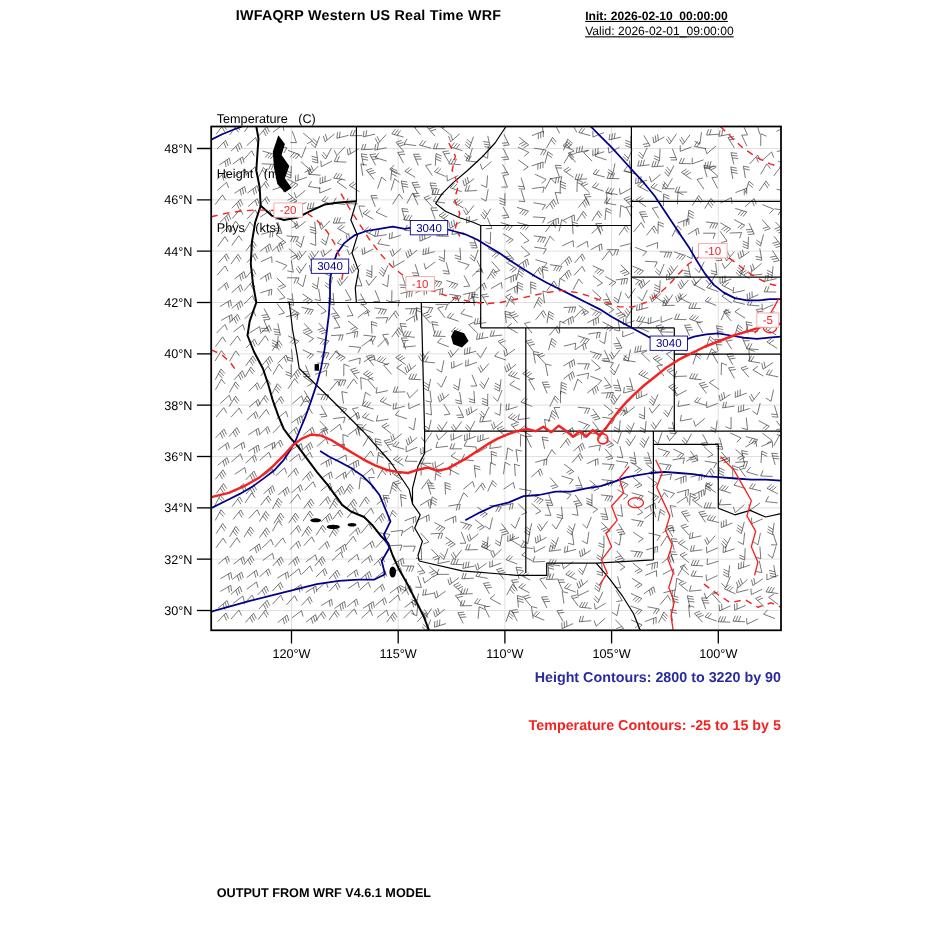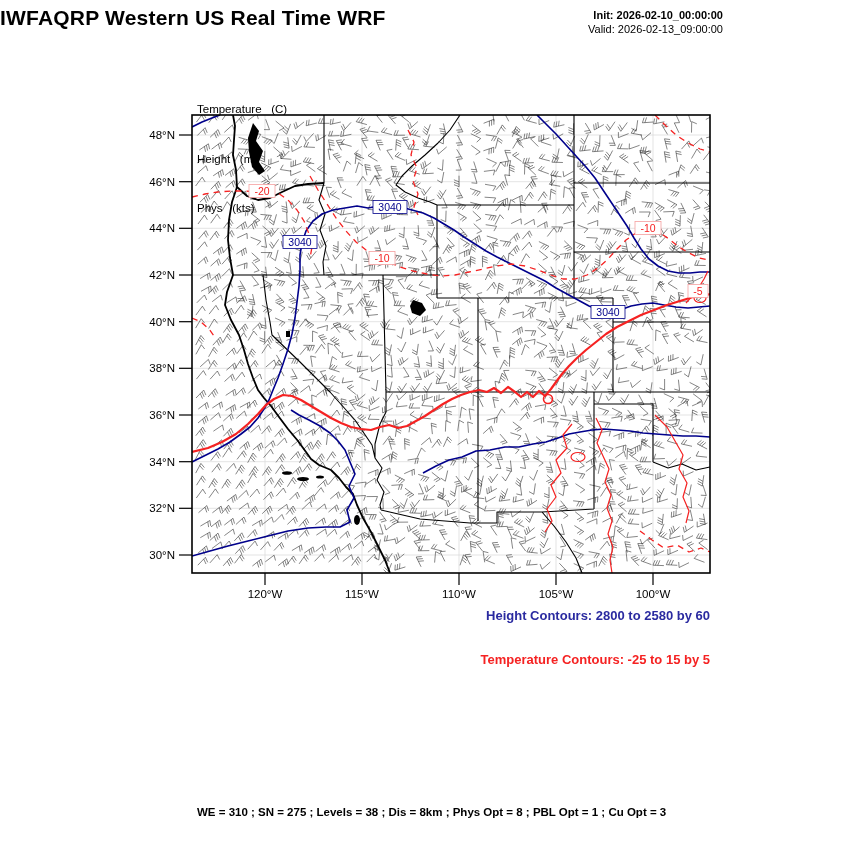--- a/index.html
+++ b/index.html
@@ -1,41 +1,41 @@
 <!DOCTYPE html>
 <html><head>
 <meta charset="utf-8">
 <style>
   html,body{margin:0;padding:0;}
   body{width:850px;height:850px;background:#ffffff;position:relative;
        font-family:"Liberation Sans",sans-serif;color:#000;overflow:hidden;}
   .abs{position:absolute;}
-  #title{top:6px;left:0;width:670px;font-size:21px;font-weight:bold;letter-spacing:.2px;}
-  #initvalid{top:8px;left:560px;width:163px;text-align:right;font-size:11px;line-height:14px;}
+  #title{top:6px;left:0;width:670px;text-align:center;font-size:13px;font-weight:bold;letter-spacing:.2px;}
+  #initvalid{top:8px;left:532px;width:163px;text-align:left;font-size:11px;line-height:14px;text-decoration:underline;}
   #initvalid .init{font-weight:bold;}
   #legend{top:68px;left:197px;font-size:11.5px;line-height:16.5px;white-space:pre;}
   #mapsvg{top:105px;left:140px;}
   #contour-info-height{top:608px;left:360px;width:350px;text-align:right;
       font-size:13px;font-weight:bold;color:#2a2aa0;}
   #contour-info-temp{top:652px;left:360px;width:350px;text-align:right;
       font-size:13px;font-weight:bold;color:#f52222;}
   #footer{top:806px;left:197px;font-size:11.5px;font-weight:bold;line-height:13.5px;}
   svg text{font-family:"Liberation Sans",sans-serif;}
   .axis-text{font-size:11.5px;fill:#000;}
   .clabel-h{font-size:10.5px;fill:#00008b;}
   .clabel-t{font-size:10.5px;fill:#f52222;}
 </style>
 </head>
 <body>
 
 <div class="abs" id="title">IWFAQRP Western US Real Time WRF</div>
 
 <div class="abs" id="initvalid">
   <div class="init">Init: 2026-02-10_00:00:00</div>
-  <div class="valid">Valid: 2026-02-13_09:00:00</div>
+  <div class="valid">Valid: 2026-02-01_09:00:00</div>
 </div>
 
 <div class="abs" id="legend">
   <div>Temperature   (C)</div>
   <div>Height   (m)</div>
   <div>Phys   (kts)</div>
 </div>
 
 <svg class="abs" id="mapsvg" width="590" height="495" viewBox="140 105 590 495">
   <defs>
@@ -218,18 +218,18 @@
   </g>
   <g text-anchor="middle">
     <text class="axis-text" x="265" y="598">120°W</text>
     <text class="axis-text" x="362" y="598">115°W</text>
     <text class="axis-text" x="459" y="598">110°W</text>
     <text class="axis-text" x="556" y="598">105°W</text>
     <text class="axis-text" x="653" y="598">100°W</text>
   </g>
 </svg>
 
-<div class="abs" id="contour-info-height">Height Contours: 2800 to 2580 by 60</div>
+<div class="abs" id="contour-info-height">Height Contours: 2800 to 3220 by 90</div>
 <div class="abs" id="contour-info-temp">Temperature Contours: -25 to 15 by 5</div>
 
 <div class="abs" id="footer">
-  <div>WE = 310 ; SN = 275 ; Levels = 38 ; Dis = 8km ; Phys Opt = 8 ; PBL Opt = 1 ; Cu Opt = 3</div>
+  <div>OUTPUT FROM WRF V4.6.1 MODEL</div>
 </div>
 
 </body></html>

